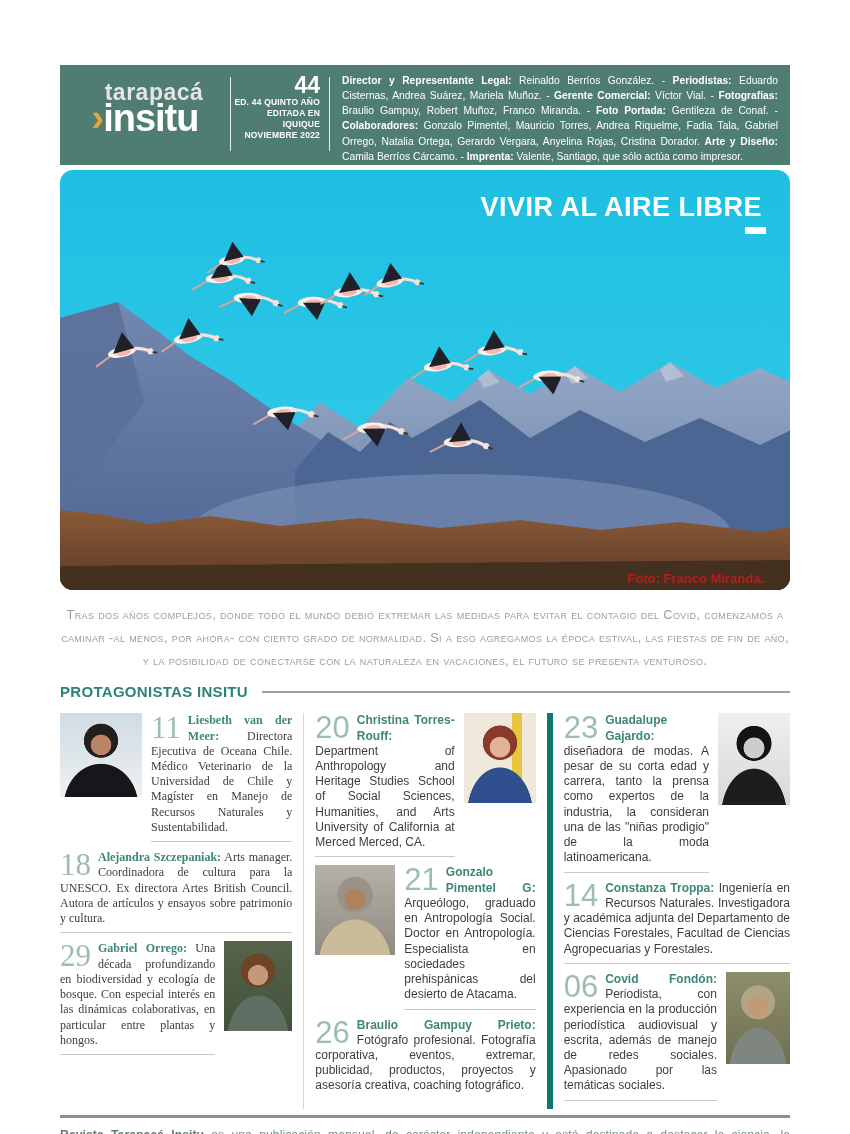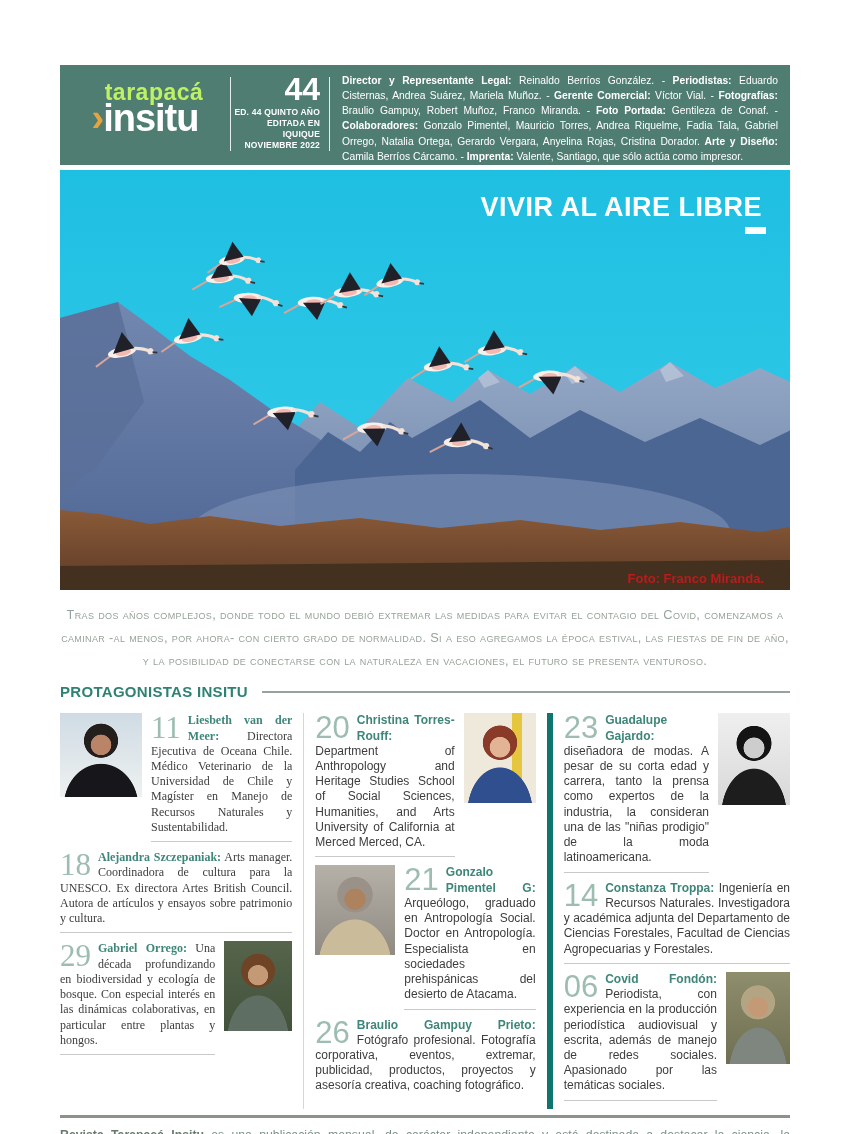--- a/index.html
+++ b/index.html
@@ -3,32 +3,32 @@
 <meta charset="utf-8">
 <style>
   * { margin:0; padding:0; box-sizing:border-box; }
   body { background:#fff; font-family:"Liberation Sans", sans-serif; }
   .page { position:relative; width:850px; height:1134px; background:#fff; overflow:hidden; }
   .content { position:absolute; left:60px; top:65px; width:730px; }
 
   
   .hdr { display:flex; height:100px; background:#4f7d71; color:#fff; overflow:hidden; }
   .logo-box { width:170px; flex:none; padding-top:16px; text-align:center; }
-  .logo-top { color:#bef264; font-weight:bold; font-size:23px; line-height:1; letter-spacing:.5px; margin-left:18px; margin-bottom:-4px; }
+  .logo-top { color:#e5e5e5; font-weight:bold; font-size:23px; line-height:1; letter-spacing:.5px; margin-left:18px; margin-bottom:-4px; }
   .logo-bottom { font-size:38px; font-weight:bold; line-height:.95; letter-spacing:-1px; color:#fff; }
   .logo-chev { color:#e8a33d; font-size:38px; font-weight:bold; }
   .vline { width:1px; background:rgba(255,255,255,.85); margin:12px 0 14px; flex:none; }
   .ed-box { width:98px; flex:none; text-align:right; padding:8px 9px 0 0; }
-  .ed-num { font-size:32px; font-weight:600; line-height:1.05; }
+  .ed-num { font-size:23px; font-weight:600; line-height:1.05; }
   .ed-line { font-size:8.5px; font-weight:bold; line-height:1.3; letter-spacing:.2px; }
   .mh { flex:1; padding:8px 12px 0; font-size:10.3px; line-height:1.47; text-align:justify; }
   .mh b { font-weight:bold; }
 
   
-  .hero { position:relative; height:420px; margin-top:5px; overflow:hidden; }
+  .hero { position:relative; height:420px; margin-top:5px; overflow:hidden;border-radius:13px; }
   .hero svg { position:absolute; inset:0; display:block; }
   .hero-title { position:absolute; top:22px; right:28px; color:#fff; font-size:27px; font-weight:800; letter-spacing:.5px; }
   .hero-dash { position:absolute; top:57px; right:24px; width:21px; height:7px; background:#fff; }
   .hero-credit { position:absolute; bottom:4px; right:26px; color:#b91c1c; font-size:13px; font-weight:bold;padding-left:25px; }
 
   
   .intro { margin-top:14px; font-size:12.8px; line-height:1.78; letter-spacing:.35px; color:#96a398; text-align:center; font-variant:small-caps; }
 
   
   .sec { display:flex; align-items:center; margin-top:11px; }

